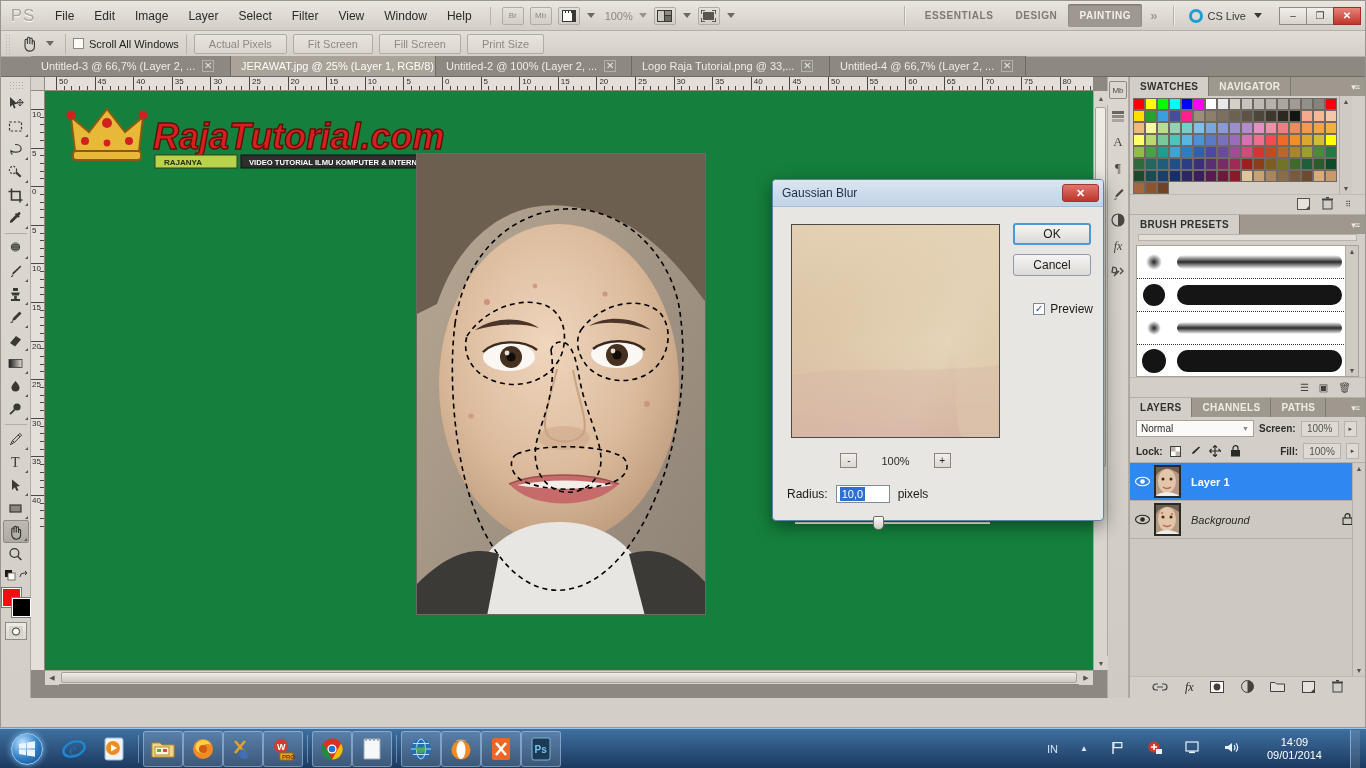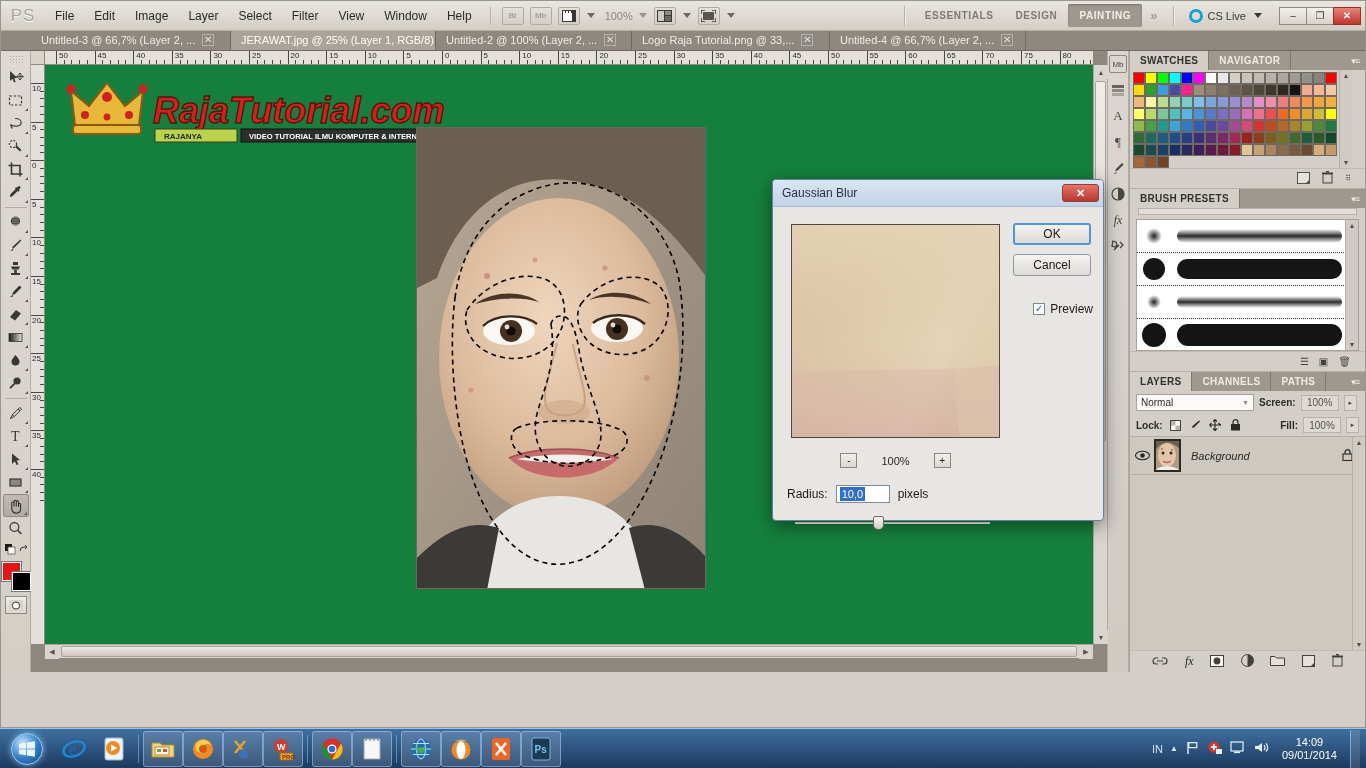--- a/index.html
+++ b/index.html
@@ -249,21 +249,21 @@
   .taskbar{
     position:absolute;left:0;bottom:0;width:1366px;height:40px;
     background:linear-gradient(180deg,rgba(60,110,160,.92),rgba(24,54,92,.95));
     border-top:1px solid #9dc4e8; display:flex; align-items:center;
   }
   .startbtn{width:54px;height:38px;display:flex;align-items:center;justify-content:center;}
   .orb{width:32px;height:32px;border-radius:50%;background:radial-gradient(circle at 35% 30%,#bfe4ff,#2e7bc4 55%,#134a85);border:1px solid #9cd0f5;box-shadow:0 0 6px rgba(140,210,255,.8);display:flex;align-items:center;justify-content:center;}
   .tbicon{width:40px;height:36px;display:flex;align-items:center;justify-content:center;}
   .tbicon.framed{border:1px solid rgba(190,225,255,.45);border-radius:3px;background:rgba(255,255,255,.14);}
   .tbsep{width:1px;height:28px;background:rgba(180,215,250,.45);margin:0 4px;}
-  .tray{margin-left:auto;display:flex;align-items:center;gap:7px;padding-right:6px;color:#e9f3fb;font-size:11px;}
+  .tray{margin-left:auto;display:flex;align-items:center;gap:22px;padding-right:6px;color:#e9f3fb;font-size:11px;}
   .tray-clock{text-align:center;line-height:13px;font-size:11px;color:#fff;padding:0 6px;}
   .showdesk{width:10px;height:38px;border-left:1px solid rgba(190,225,255,.5);background:rgba(255,255,255,.12);}
 </style>
 </head>
 <body>
 
 <div id="app">
   <div class="desktop"></div>
 
   <div class="ps-window">
@@ -324,20 +324,39 @@
           <span class="caret" style="border-top-color:#3a3835;"></span>
         </div>
         <div class="wbtns">
           <div class="wbtn">–</div>
           <div class="wbtn">❐</div>
           <div class="wbtn close">✕</div>
         </div>
       </div>
     </div>
 
+    <div class="optionsbar">
+      <div class="grip"></div>
+      <div class="opt-tool">
+        <svg width="17" height="17" viewBox="0 0 17 17">
+            <path d="M4 10 V5.5a1.2 1.2 0 012.4 0V9 V3.5a1.2 1.2 0 012.4 0V9 V4.2a1.2 1.2 0 012.4 0V9.5 V6.5a1.2 1.2 0 012.2 0v5c0 3-2 4.6-4.6 4.6S4.4 14 4 11.6z" fill="none" stroke="#3a3835" stroke-width="1.1"></path>
+          </svg>
+      </div>
+      <div class="caret"></div>
+      <div class="opt-sep"></div>
+      <div class="opt-chk">
+        <span class="chkbox"></span>
+        <span>Scroll All Windows</span>
+      </div>
+      <div class="opt-sep"></div>
+      <div class="opt-btn">Actual Pixels</div>
+      <div class="opt-btn">Fit Screen</div>
+      <div class="opt-btn">Fill Screen</div>
+      <div class="opt-btn">Print Size</div>
+    </div>
 
     <div class="tabsrow">
       <div class="tab" style="width:200px;">
         <span>Untitled-3 @ 66,7% (Layer 2, ...</span>
         <span class="tab-x">✕</span>
       </div>
       <div class="tab active" style="width:240px;">
         <span>JERAWAT.jpg @ 25% (Layer 1, RGB/8) *</span>
 
       </div>
@@ -1156,20 +1175,40 @@
                   <rect x="1" y="5" width="9" height="6.5" fill="#2b2926"></rect>
                   <path d="M3 5 V3.2 a2.5 2.5 0 015 0V5" fill="none" stroke="#2b2926" stroke-width="1.2"></path>
                 </svg>
             </span>
             <span style="margin-left:auto;font-weight:bold;">Fill:</span>
             <span class="lyr-num">100%</span>
             <span class="lyr-arrow">▸</span>
           </div>
 
           <div class="layer-list">
+            <div class="layer-item sel">
+              <span class="eye">
+                <svg width="15" height="11">
+                    <ellipse cx="7.5" cy="5.5" rx="7" ry="4.2" fill="none" stroke="#fff" stroke-width="1.1"></ellipse>
+                    <circle cx="7.5" cy="5.5" r="2.3" fill="#fff"></circle>
+                  </svg>
+              </span>
+              <span class="thumb">
+                <svg width="23" height="29" viewBox="0 0 23 29">
+                    <rect width="23" height="29" fill="#b09a84"></rect>
+                    <ellipse cx="11" cy="14" rx="9" ry="12" fill="#e3c5a7"></ellipse>
+                    <path d="M0 0 h23 v7 C18 3 13 1 9 2 C5 3 2 5 0 9z" fill="#6d5f50"></path>
+                    <circle cx="7" cy="12" r="1.5" fill="#3a291c"></circle>
+                    <circle cx="15" cy="12" r="1.5" fill="#3a291c"></circle>
+                    <path d="M7 20 q4 3 8 0" stroke="#b4635f" stroke-width="1.4" fill="none"></path>
+                    <path d="M0 29 C3 24 18 24 23 29z" fill="#efeeea"></path>
+                  </svg>
+              </span>
+              <span class="lname">Layer 1</span>
+            </div>
             <div class="layer-item">
               <span class="eye">
                 <svg width="15" height="11">
                     <ellipse cx="7.5" cy="5.5" rx="7" ry="4.2" fill="none" stroke="#2b2926" stroke-width="1.1"></ellipse>
                     <circle cx="7.5" cy="5.5" r="2.3" fill="#2b2926"></circle>
                   </svg>
               </span>
               <span class="thumb">
                 <svg width="23" height="29" viewBox="0 0 23 29">
                     <rect width="23" height="29" fill="#b09a84"></rect>

